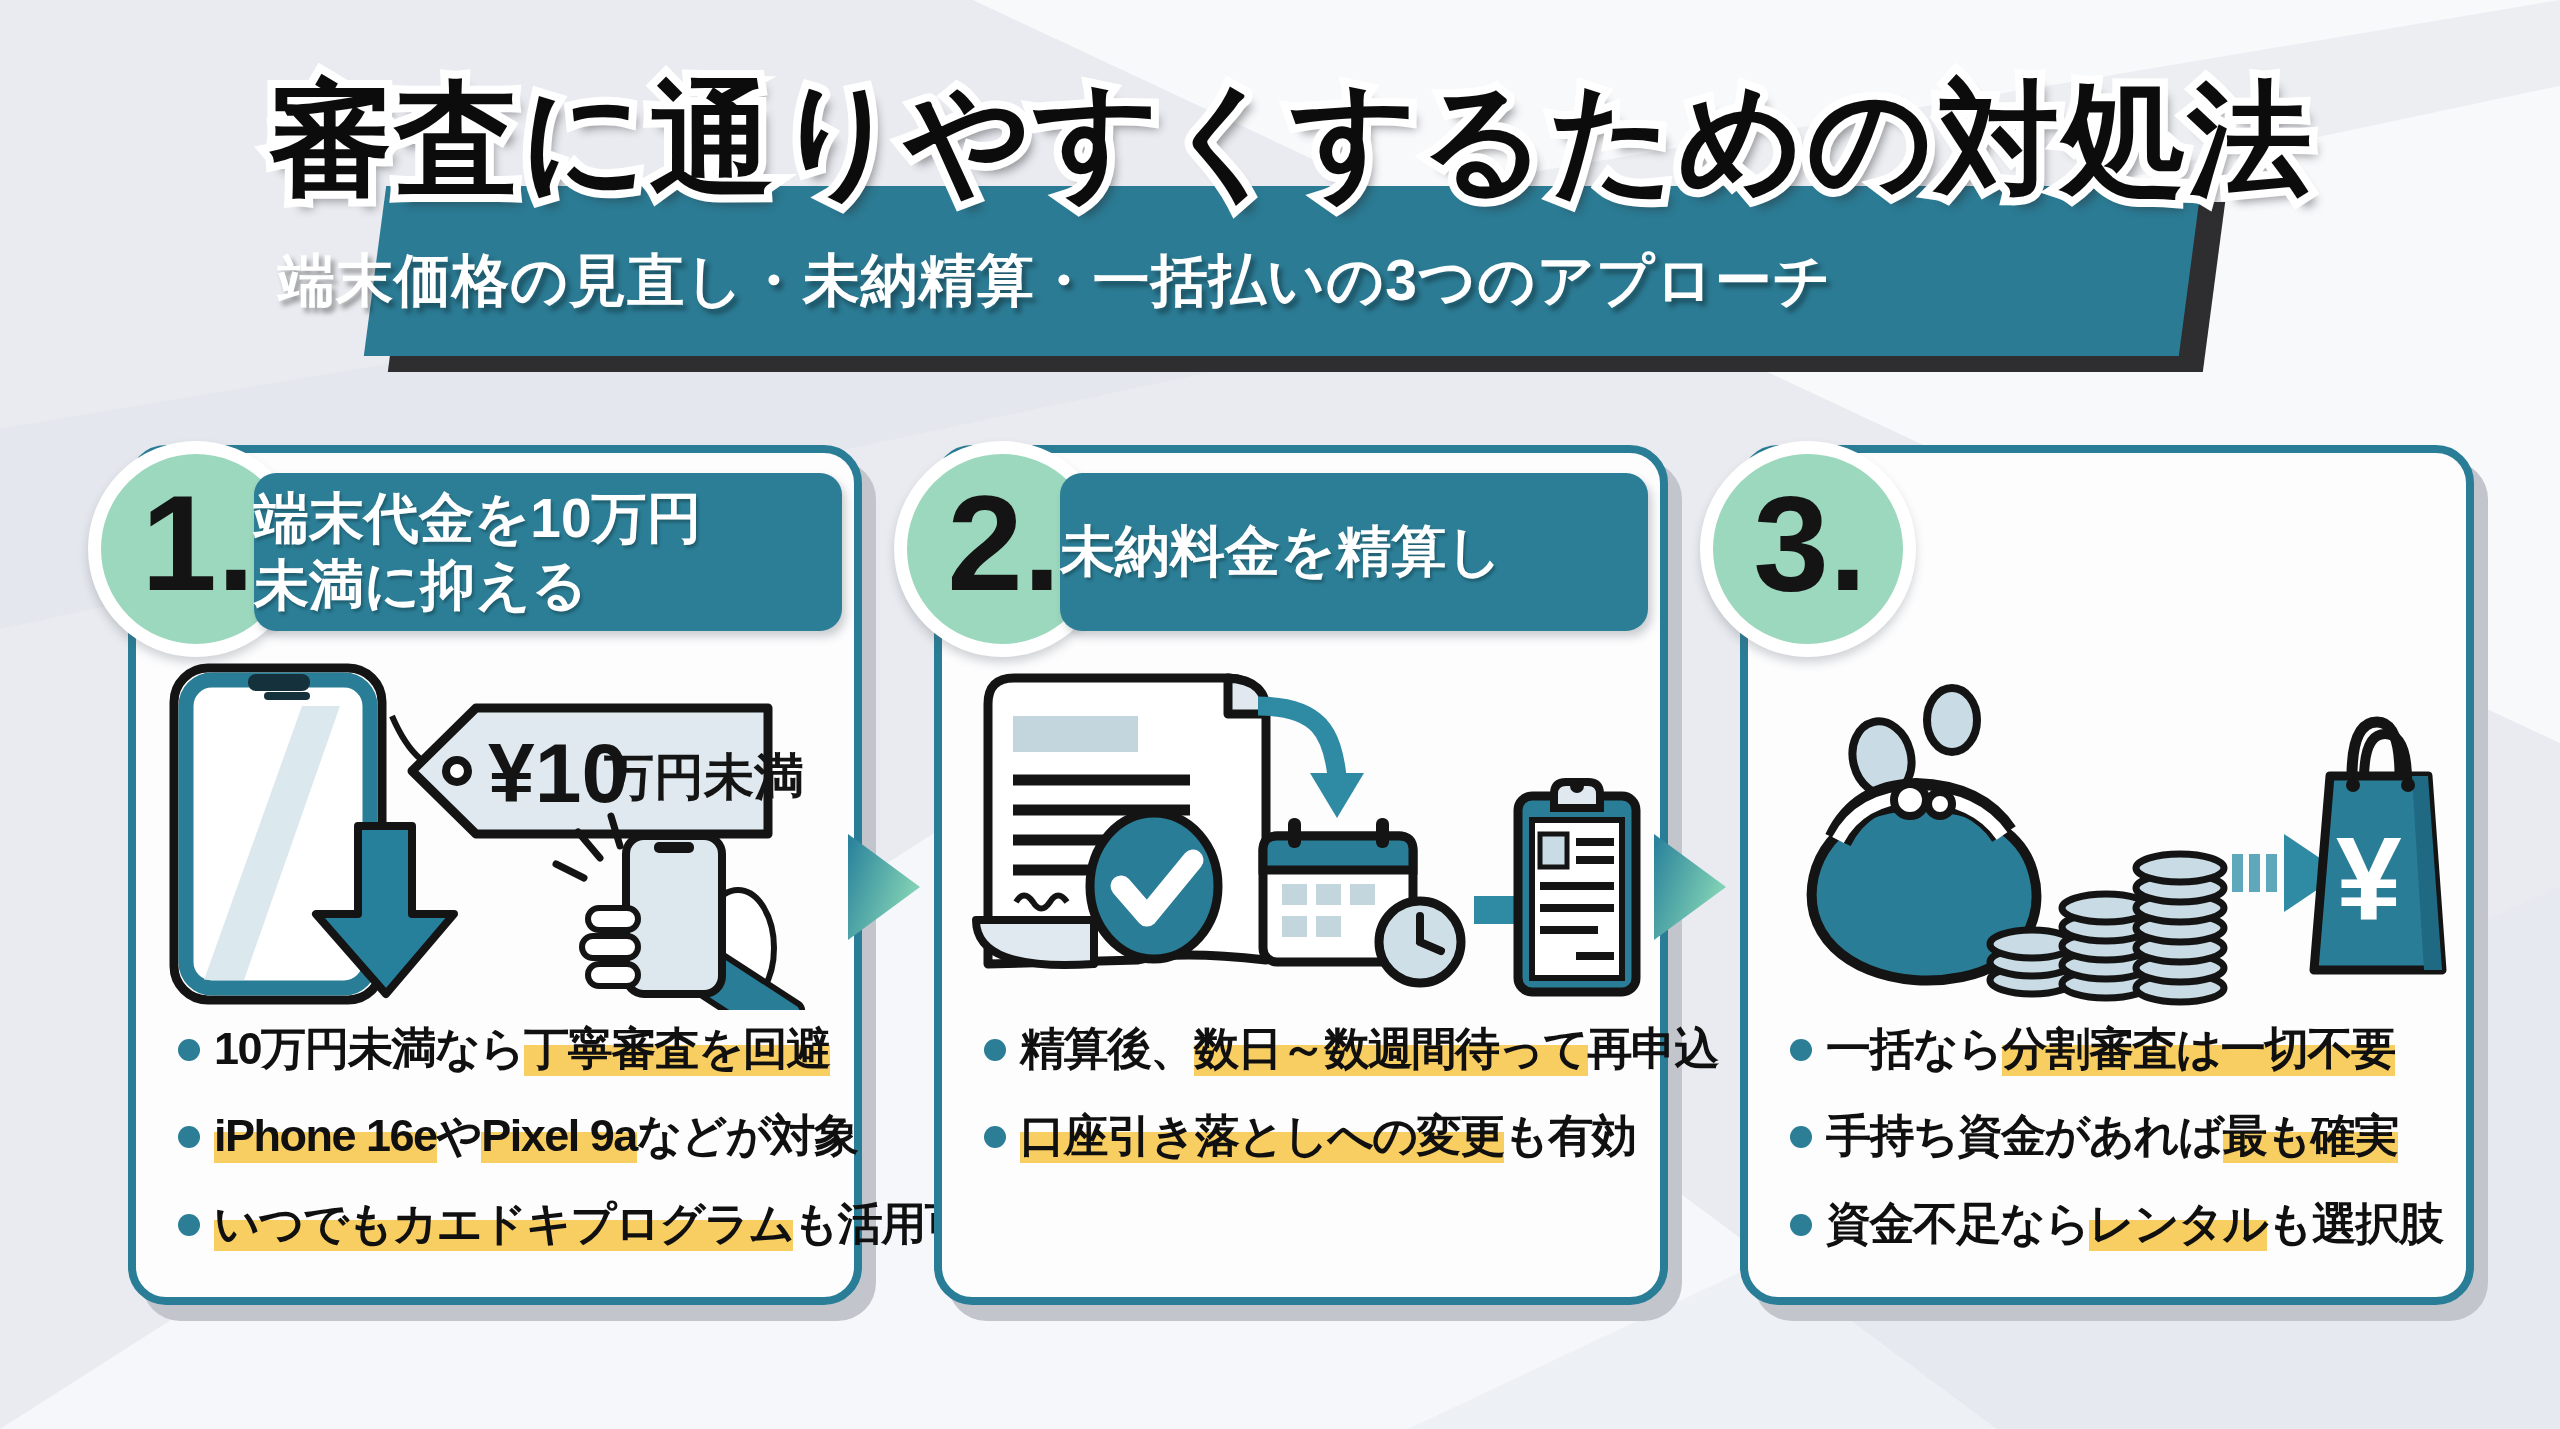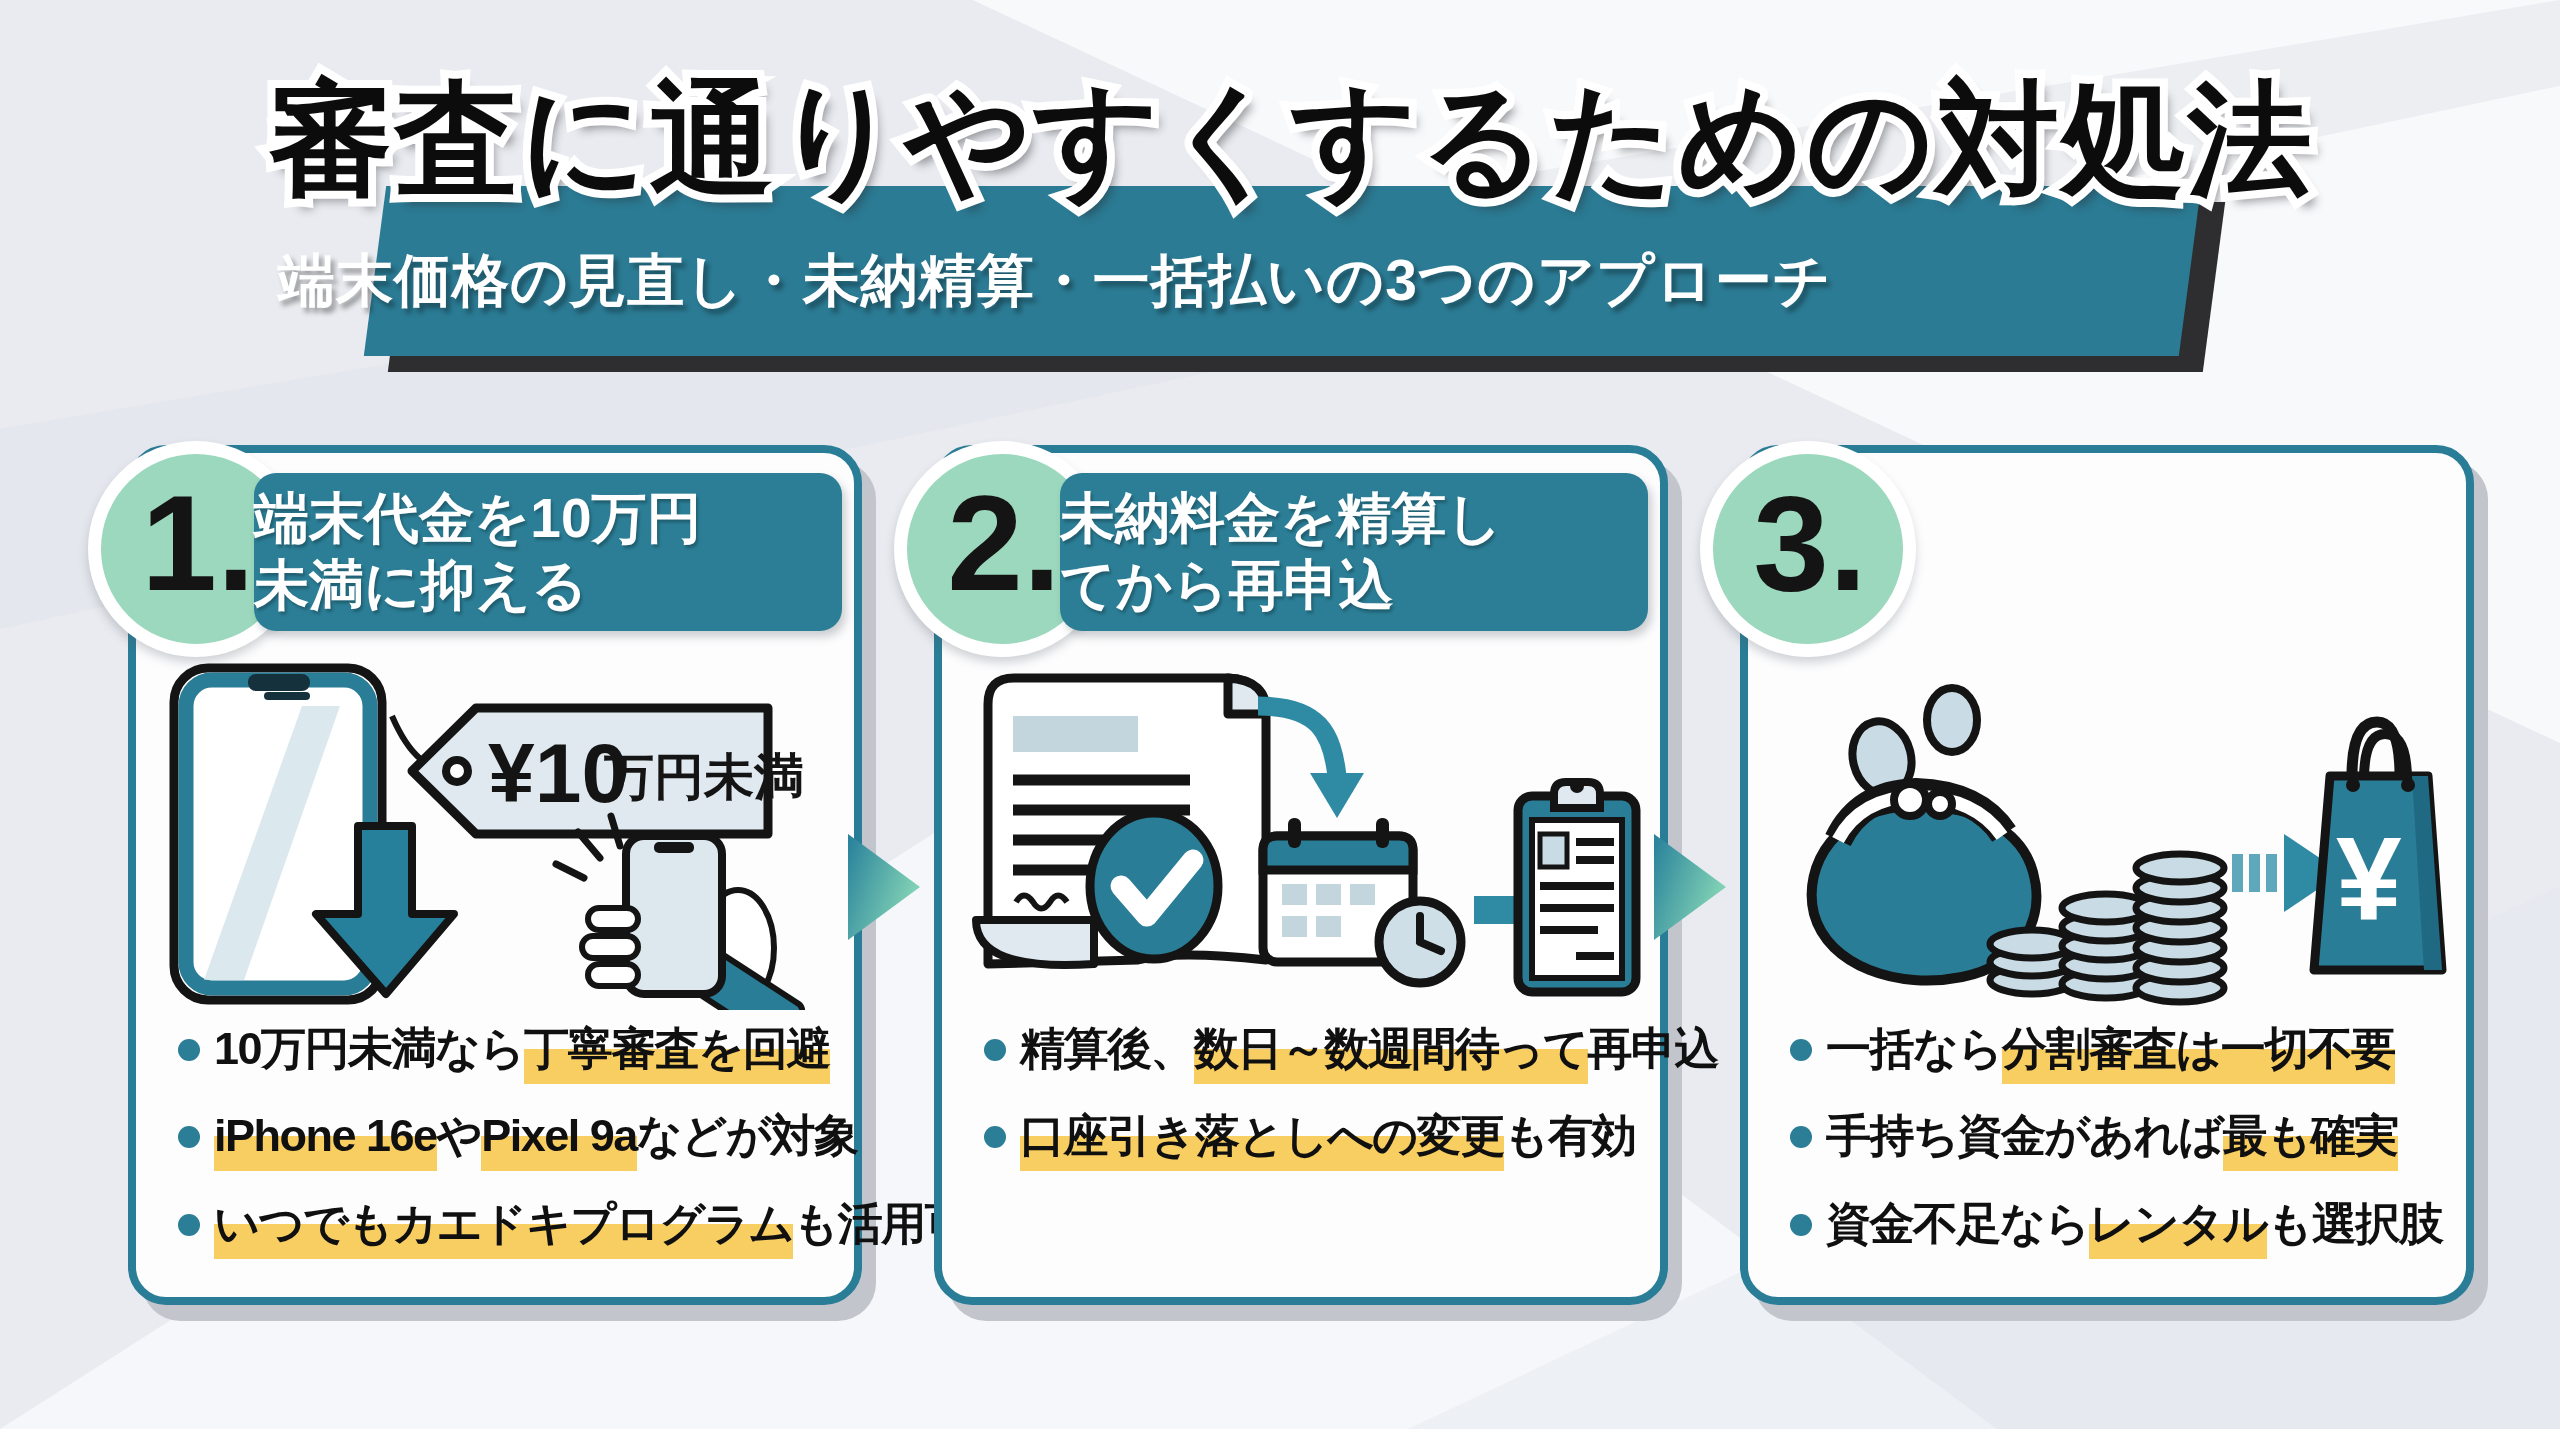--- a/index.html
+++ b/index.html
@@ -47,21 +47,21 @@
   .h-line:empty{display:none;}
 
   .iconbox{position:absolute;left:16px;top:205px;width:684px;height:352px;}
 
   .bullets{position:absolute;left:0;top:568px;width:100%;}
   .brow{display:flex;align-items:flex-start;margin:0 0 31px 42px;}
   .bdot{flex:0 0 auto;width:22px;height:22px;border-radius:50%;background:#2b7e96;margin:18px 14px 0 0;}
   .btext{font-size:45px;font-weight:900;color:#101010;letter-spacing:-1.5px;
     line-height:1.25;white-space:nowrap;}
   .hl{background:linear-gradient(to bottom,rgba(247,199,74,0) 42%,rgba(247,198,70,.85) 42%);
-    padding-bottom:10px;}
+    padding-bottom:2px;}
 
   .chev{position:absolute;top:834px;width:72px;height:106px;
     background:linear-gradient(110deg,#2c849c 5%,#7fd0b4 78%);
     clip-path:polygon(0 0,100% 50%,0 100%);}
   .chev1{left:848px;} .chev2{left:1654px;}
 </style>
 </head>
 <body>
 
 <div class="stage">
@@ -132,21 +132,20 @@
         </div>
     </div>
   </div>
 
   <div class="card card2">
     <div class="numcircle">
       <span class="num">2.</span>
     </div>
     <div class="hbar">
       <span class="h-line">未納料金を精算し</span>
-      <span class="h-line">てから再申込</span>
     </div>
     <div class="iconbox">
       <svg viewBox="0 0 684 352" width="684" height="352">
         <g>
           <path d="M30 46 q0 -26 26 -26 h214 q36 2 38 34 v248 q-90 -10 -128 0 l-150 4 z" fill="#ffffff" stroke="#141414" stroke-width="9" stroke-linejoin="round"></path>
           <path d="M270 20 q40 2 38 36 l-38 0 z" fill="#dfe9ef" stroke="#141414" stroke-width="9" stroke-linejoin="round"></path>
           <path d="M18 262 h118 v44 q-118 8 -118 -44 z" fill="#dfe9ef" stroke="#141414" stroke-width="8" stroke-linejoin="round"></path>
           <rect x="55" y="58" width="125" height="36" fill="#c3d6de"></rect>
           <path d="M55 122 H232 M55 152 H232 M55 182 H200 M55 212 H160" stroke="#141414" stroke-width="11"></path>
           <path d="M58 244 q8 -13 17 0 q8 13 17 0 q8 -13 17 0" fill="none" stroke="#141414" stroke-width="6"></path>

